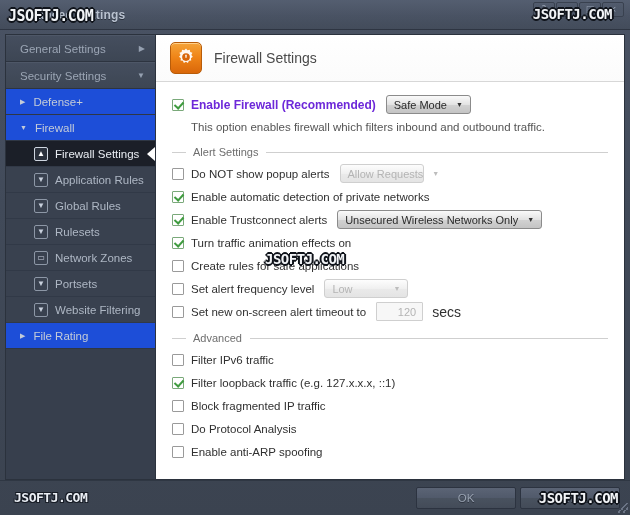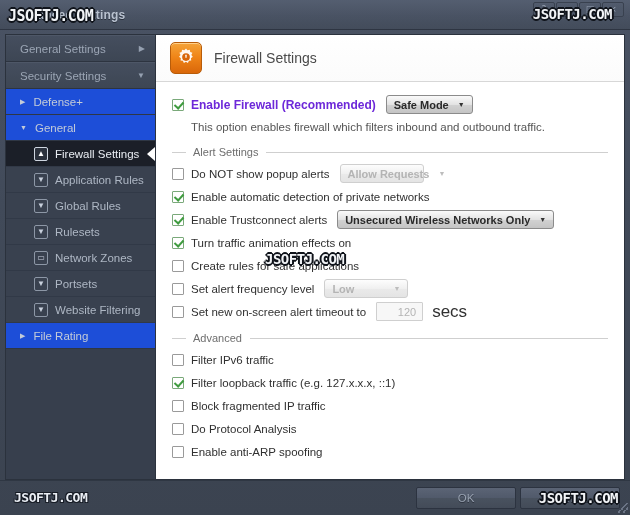--- a/index.html
+++ b/index.html
@@ -249,21 +249,20 @@
     padding: 8px 7px;
     display: inline-flex;
     align-items: center;
     gap: 9px;
     font-size: 11px;
     color: #2a2a2a;
     background: linear-gradient(180deg, #fafafa 0%, #e3e3e3 50%, #d2d2d2 51%, #c4c4c4 100%);
     border: 1px solid #8b8b8b;
     border-radius: 3px;
     white-space: nowrap;
-    font-weight: bold;
   }
   .ddl .car { font-size: 7px; color: #333; }
   .ddl.dis {
     color: #b4b4b4;
     background: linear-gradient(180deg, #fdfdfd 0%, #f0f0f0 50%, #eaeaea 51%, #e4e4e4 100%);
     border-color: #cfcfcf;
   }
   .ddl.dis .car { color: #bdbdbd; }
   .ddl.wide { min-width: 166px; justify-content: space-between; }
   .ddl.fixed { width: 84px; justify-content: space-between; }
@@ -274,21 +273,21 @@
     border: 1px solid #cfcfcf;
     background: #f7f7f7;
     color: #b4b4b4;
     font-size: 11px;
     text-align: right;
     padding-right: 6px;
     line-height: 17px;
     font-family: "Liberation Sans", sans-serif;
     border-radius: 1px;
   }
-  .unit { margin-left: 9px; font-size: 17px; color: #303030; }
+  .unit { margin-left: 9px; font-size: 14px; color: #303030; }
 
   
   .grpsep {
     display: flex;
     align-items: center;
     height: 20px;
     padding-left: 16px;
     margin-top: 5px;
   }
   .grpsep .dash {
@@ -359,21 +358,21 @@
         <span class="arw">▼</span>
       </div>
 
       <div class="grp">
         <span class="tri">▶</span>
         <span>Defense+</span>
       </div>
 
       <div class="grp">
         <span class="tri">▼</span>
-        <span>General</span>
+        <span>Firewall</span>
       </div>
 
       <div class="navitem active">
         <span class="navicon">▲</span>
         <span>Firewall Settings</span>
       </div>
       <div class="navitem">
         <span class="navicon">▼</span>
         <span>Application Rules</span>
       </div>

